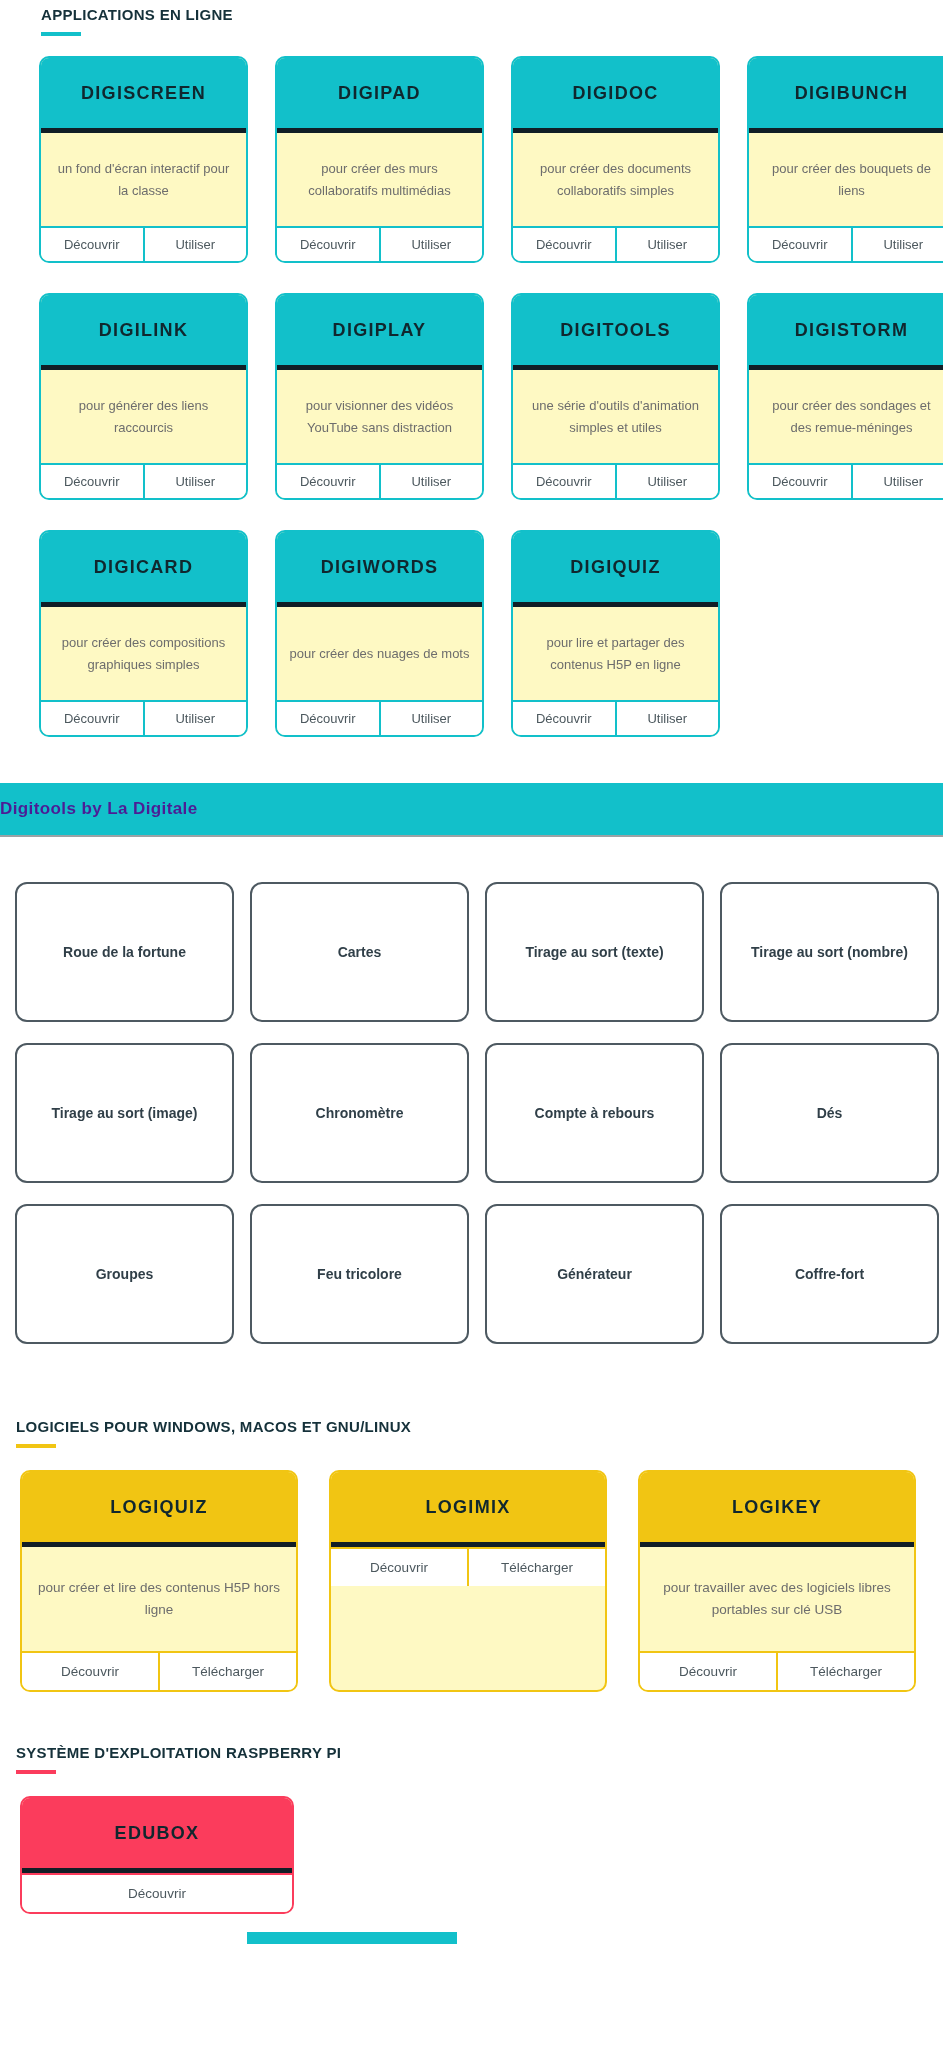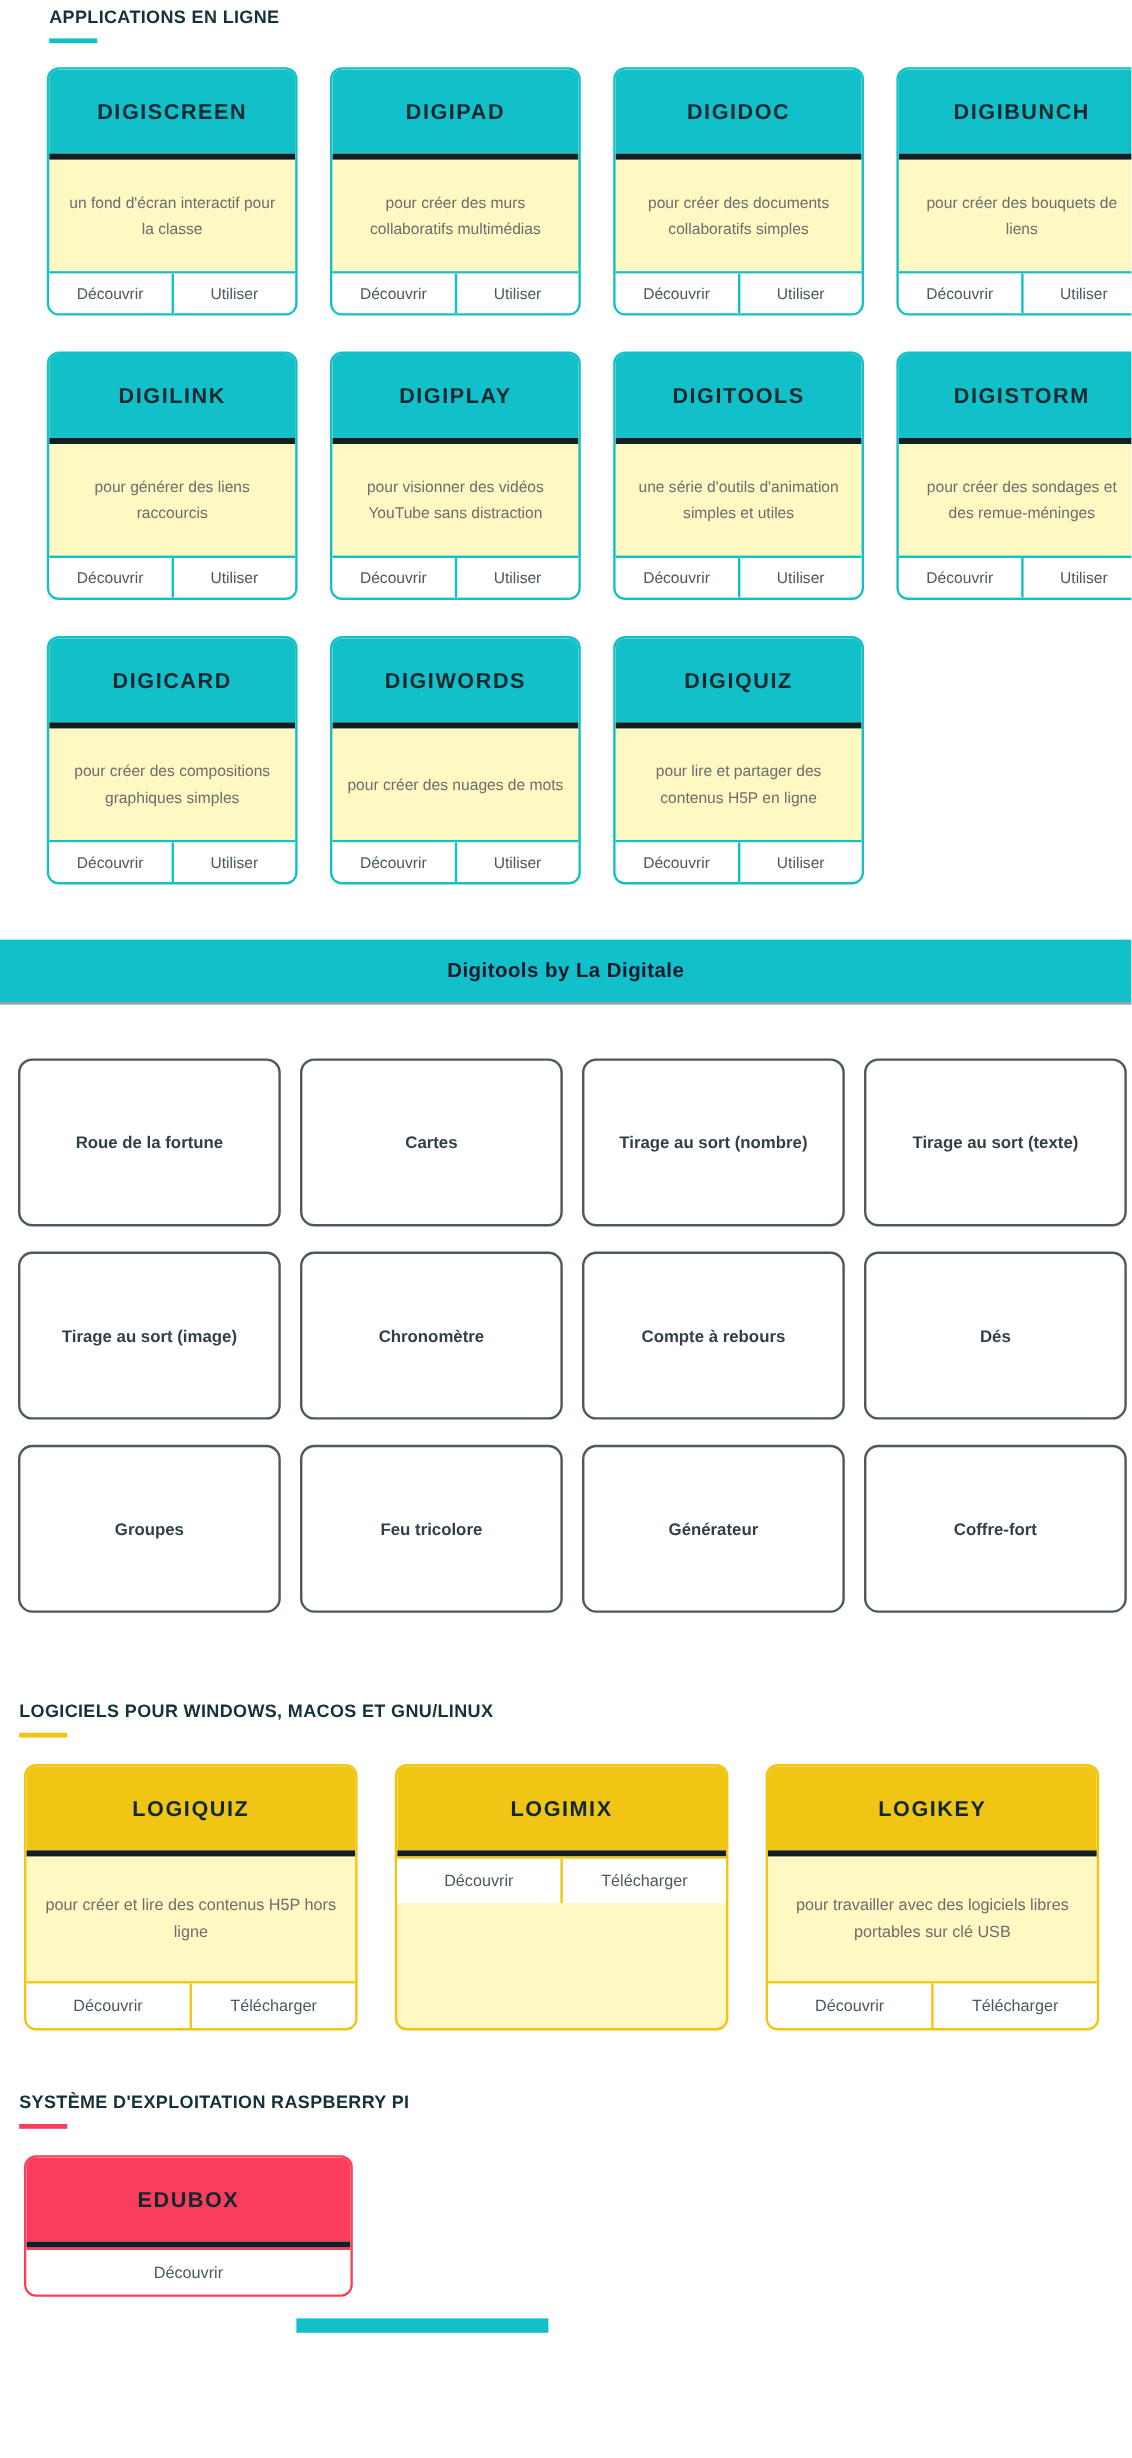--- a/index.html
+++ b/index.html
@@ -30,22 +30,22 @@
   .soft .card-body{height:104px;flex:none;font-size:13.5px;}
   .rasp .card-body{height:112px;flex:none;font-size:13.5px;}
   .card-foot{display:flex;border-top:2px solid var(--accent);}
   .card-btn{flex:1;background:#fff;border:none;margin:0;height:33px;
     font-family:inherit;font-size:13px;color:#4c585e;cursor:pointer;}
   .soft .card-btn,.rasp .card-btn{height:37px;font-size:13.5px;}
   .card-btn + .card-btn{border-left:2px solid var(--accent);}
 
   
   .banner{margin-top:46px;height:52px;background:#12c0ca;border-bottom:2px solid #9aa2a5;
-    display:flex;align-items:center;justify-content:center;
-    font-weight:800;font-size:17px;letter-spacing:.4px;color:#0f172a;}
+    display:flex;align-items:center;justify-content:flex-start;
+    font-weight:800;font-size:17px;letter-spacing:.4px;color:#4c1d95;}
   .grid.tools{margin:45px 0 0 15px;grid-template-columns:repeat(4,219px);column-gap:16px;row-gap:21px;}
   .tool-card{height:140px;box-sizing:border-box;border:2px solid #4d5961;border-radius:12px;
     background:#fff;display:flex;align-items:center;justify-content:center;text-align:center;
     font-weight:bold;font-size:14px;color:#303f48;padding:0 12px;line-height:1.5;cursor:pointer;}
 
   .sec-soft{margin-top:74px;}
   .sec-rasp{margin-top:52px;}
 
   .bottom-sliver{margin:18px 0 0 247px;width:210px;height:12px;background:#12c0ca;}
 </style>
@@ -165,24 +165,24 @@
   </div>
 
   <div class="grid tools" id="tools-grid">
       <div class="tool-card">
         <span>Roue de la fortune</span>
       </div>
       <div class="tool-card">
         <span>Cartes</span>
       </div>
       <div class="tool-card">
+        <span>Tirage au sort (texte)</span>
+      </div>
+      <div class="tool-card">
         <span>Tirage au sort (nombre)</span>
-      </div>
-      <div class="tool-card">
-        <span>Tirage au sort (texte)</span>
       </div>
       <div class="tool-card">
         <span>Tirage au sort (image)</span>
       </div>
       <div class="tool-card">
         <span>Chronomètre</span>
       </div>
       <div class="tool-card">
         <span>Compte à rebours</span>
       </div>

